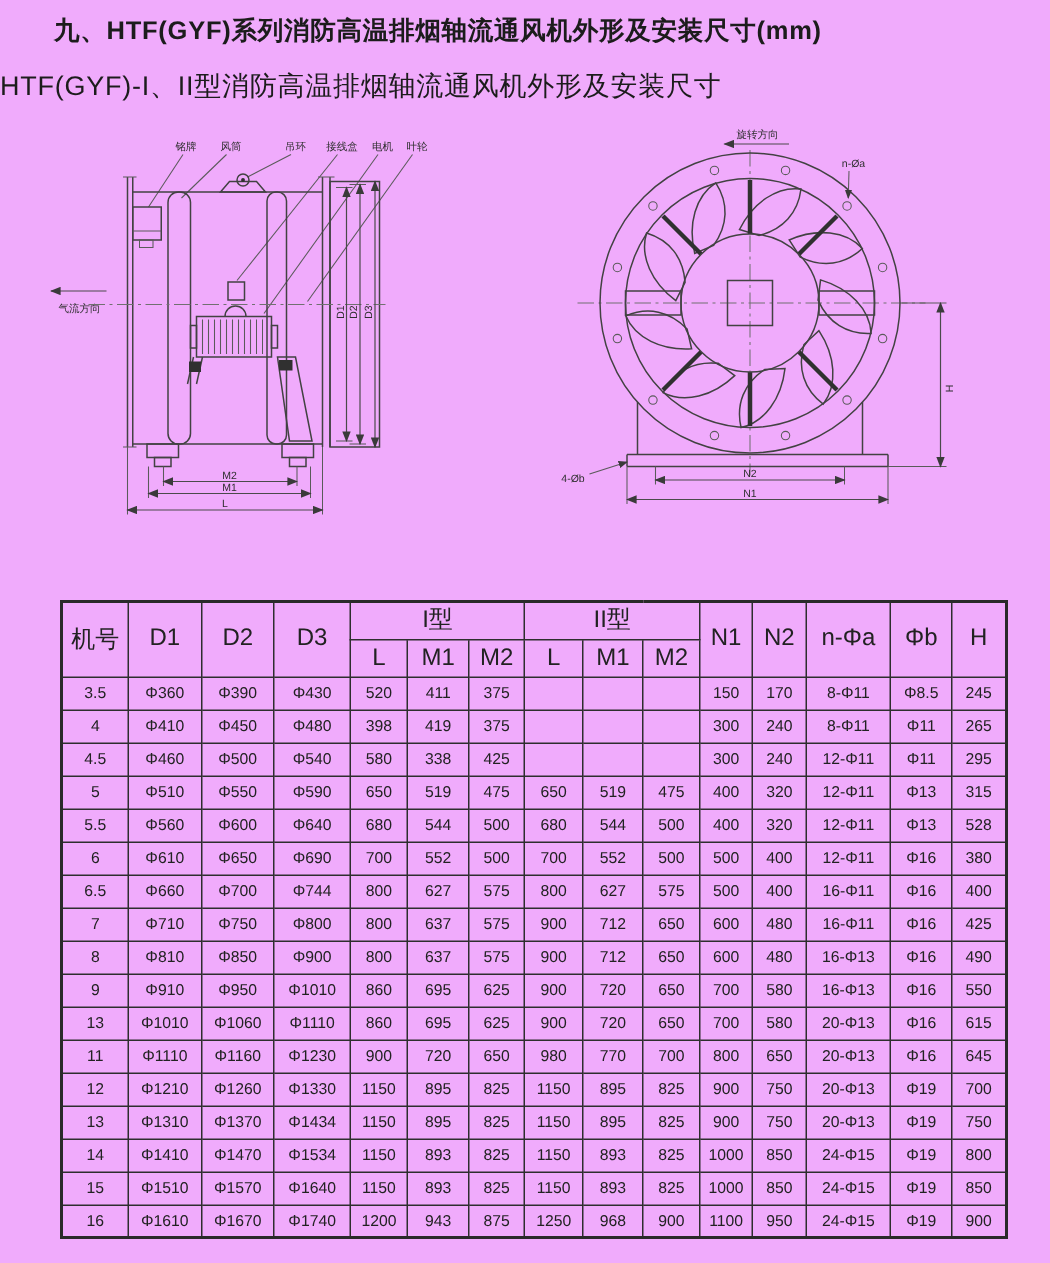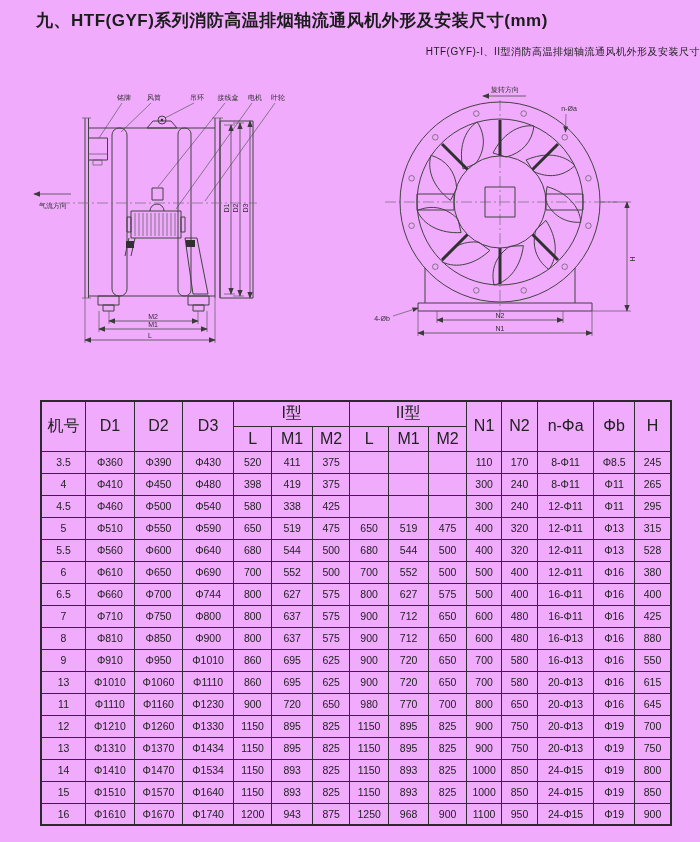--- a/index.html
+++ b/index.html
@@ -7,22 +7,22 @@
   .page {
     position:relative; width:700px; height:842px; margin:0 auto;
     background:#f0abfc; color:#1c1c1c; overflow:hidden;
     font-family:"Liberation Sans","DejaVu Sans",sans-serif;
   }
   .title {
     position:absolute; left:36px; top:9px; font-size:17px; font-weight:bold;
     letter-spacing:0.5px; white-space:nowrap;
   }
   .subtitle {
-    position:absolute; left:0; right:0; top:45px; text-align:right;
-    font-size:10px; letter-spacing:0.5px; white-space:nowrap;
+    position:absolute; left:0; right:12px; top:45px; text-align:left;
+    font-size:18px; letter-spacing:0.5px; white-space:nowrap;
   }
   svg.drawing { position:absolute; }
   svg.drawing * { vector-effect:non-scaling-stroke; }
   .ln { stroke:#424242; stroke-width:1; fill:none; }
   .thin { stroke:#5a5a5a; stroke-width:0.7; fill:none; }
   .thick { stroke:#303030; stroke-width:3; fill:none; }
   .dark { fill:#303030; stroke:none; }
   .cl { stroke:#707070; stroke-width:0.7; fill:none; stroke-dasharray:11 3 2 3; }
   .dim { stroke:#4a4a4a; stroke-width:0.8; fill:none; }
   .lbl { fill:#2e2e2e; font-size:7px; }
@@ -317,21 +317,21 @@
           <td>3.5</td>
           <td>Φ360</td>
           <td>Φ390</td>
           <td>Φ430</td>
           <td>520</td>
           <td>411</td>
           <td>375</td>
           <td></td>
           <td></td>
           <td></td>
-          <td>110</td>
+          <td>150</td>
           <td>170</td>
           <td>8-Φ11</td>
           <td>Φ8.5</td>
           <td>245</td>
         </tr>
         <tr>
           <td>4</td>
           <td>Φ410</td>
           <td>Φ450</td>
           <td>Φ480</td>
@@ -457,21 +457,21 @@
           <td>800</td>
           <td>637</td>
           <td>575</td>
           <td>900</td>
           <td>712</td>
           <td>650</td>
           <td>600</td>
           <td>480</td>
           <td>16-Φ13</td>
           <td>Φ16</td>
-          <td>880</td>
+          <td>490</td>
         </tr>
         <tr>
           <td>9</td>
           <td>Φ910</td>
           <td>Φ950</td>
           <td>Φ1010</td>
           <td>860</td>
           <td>695</td>
           <td>625</td>
           <td>900</td>

